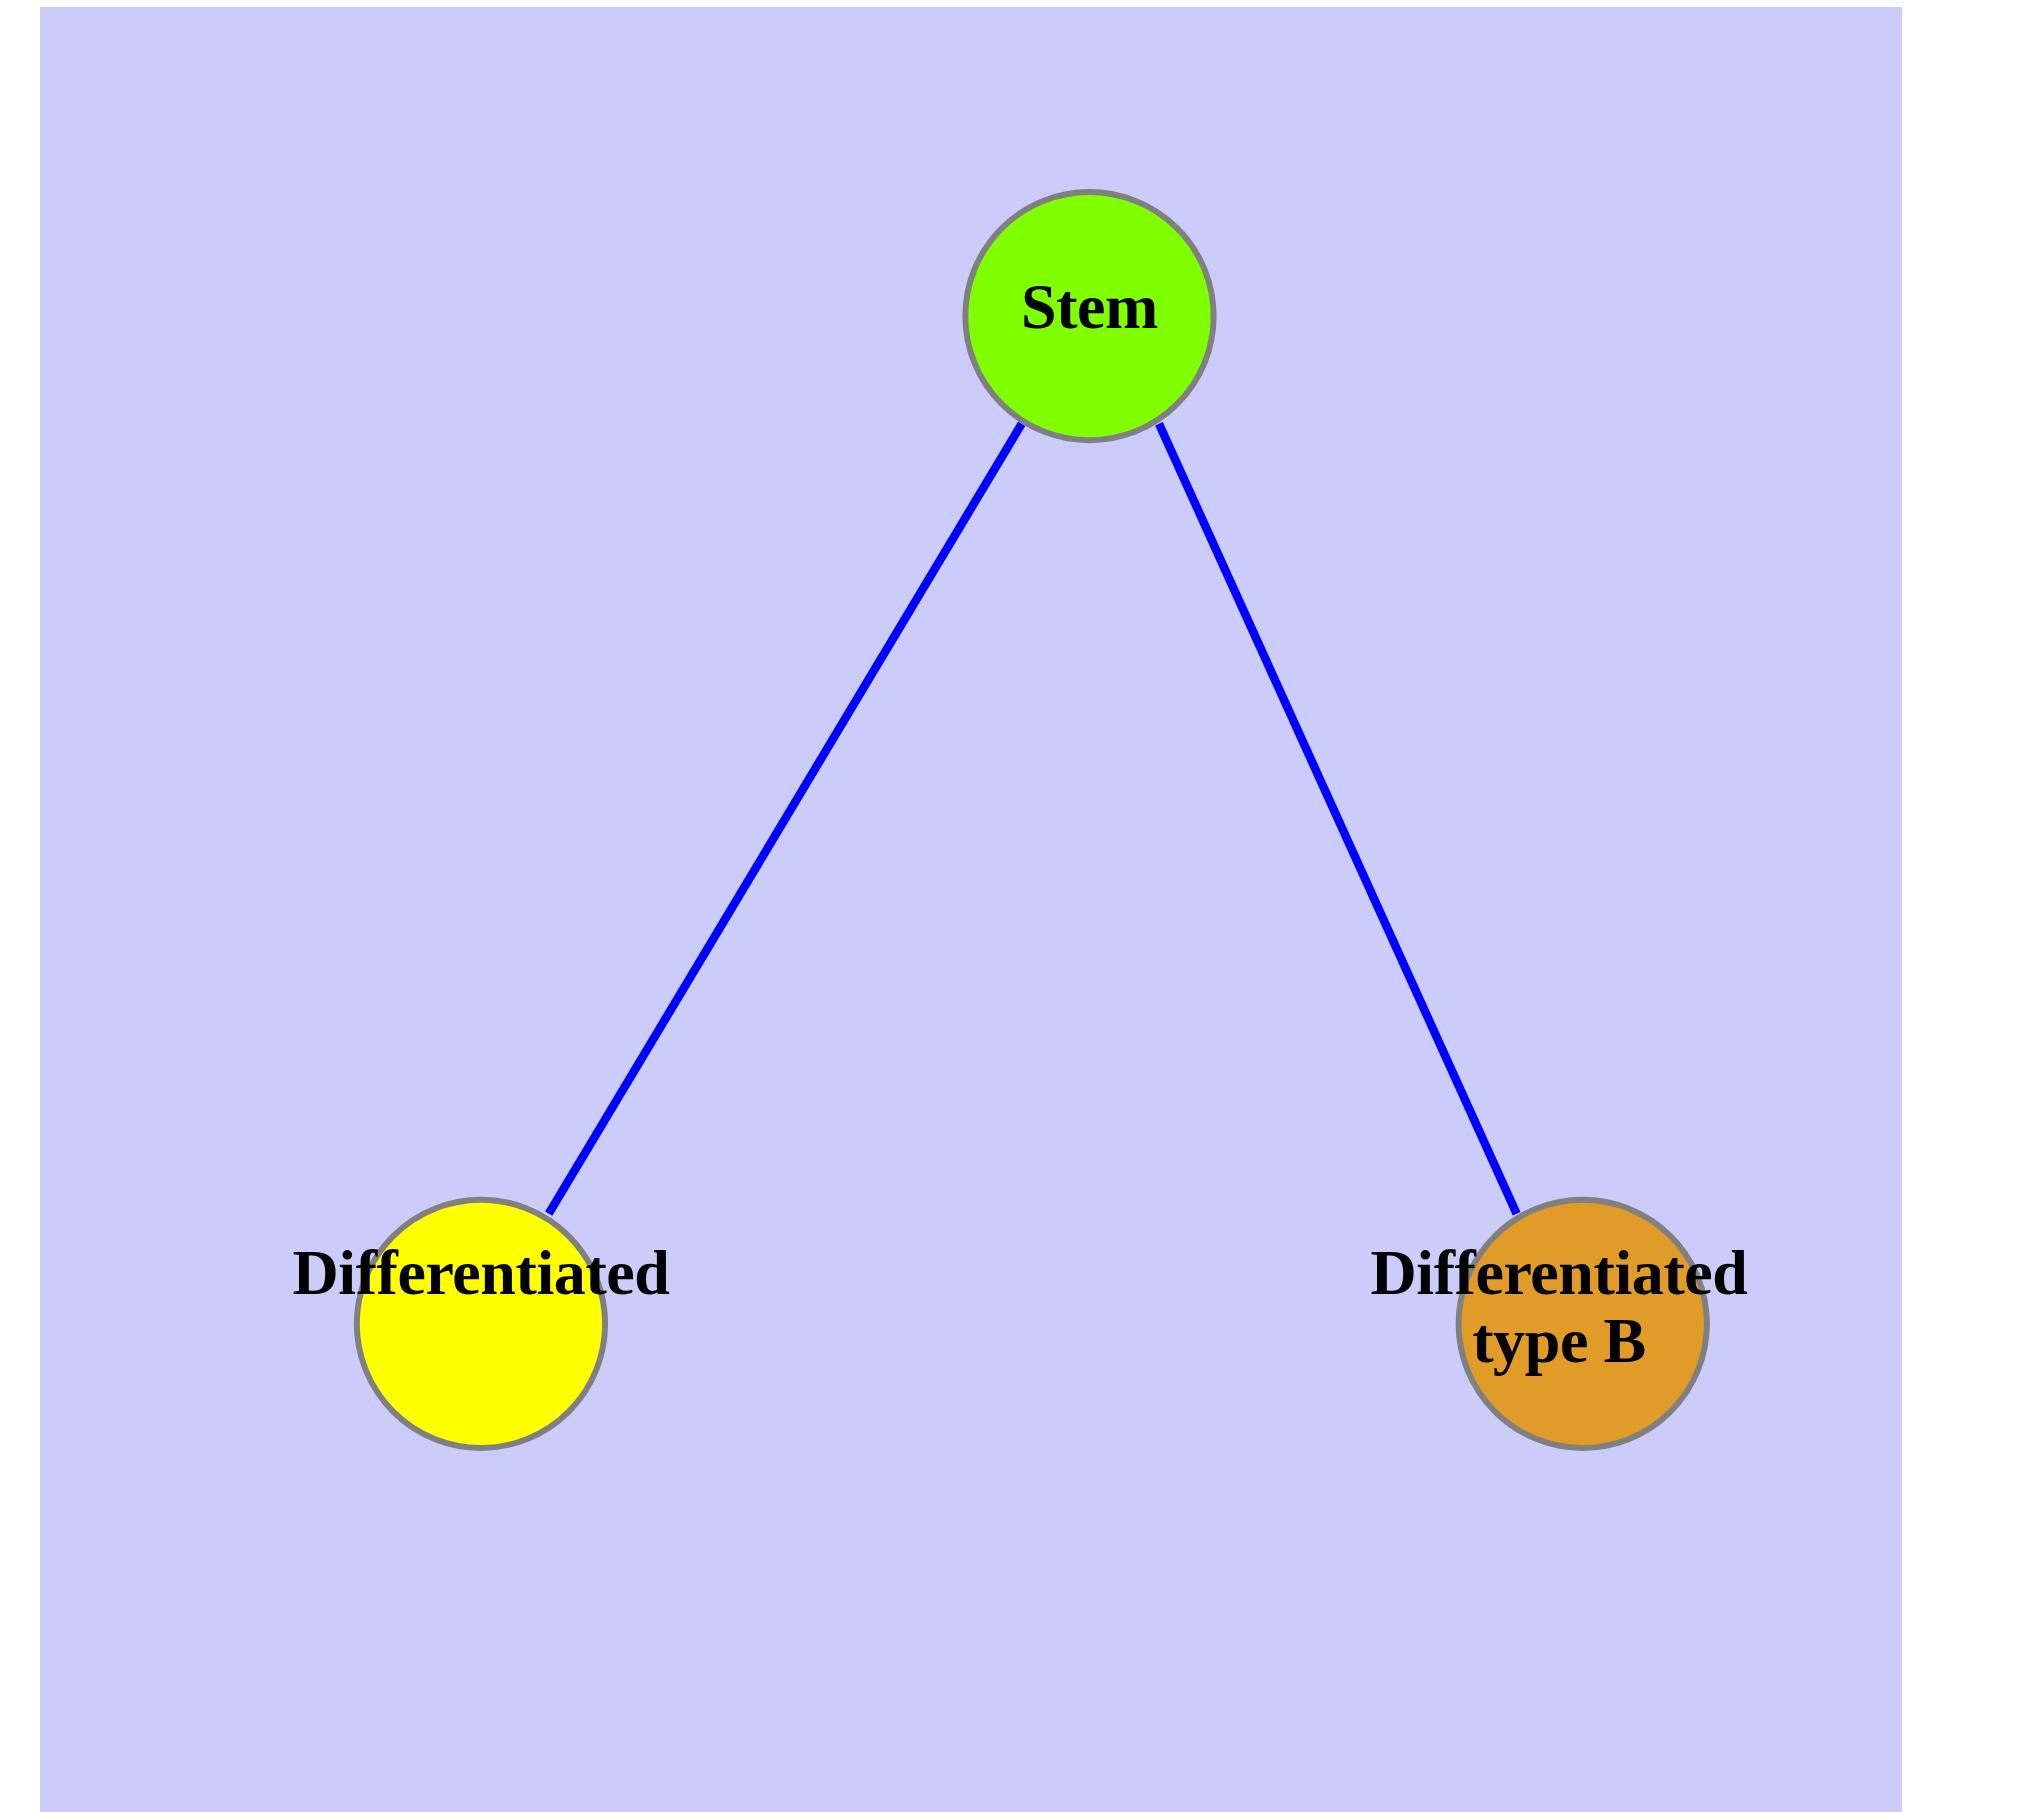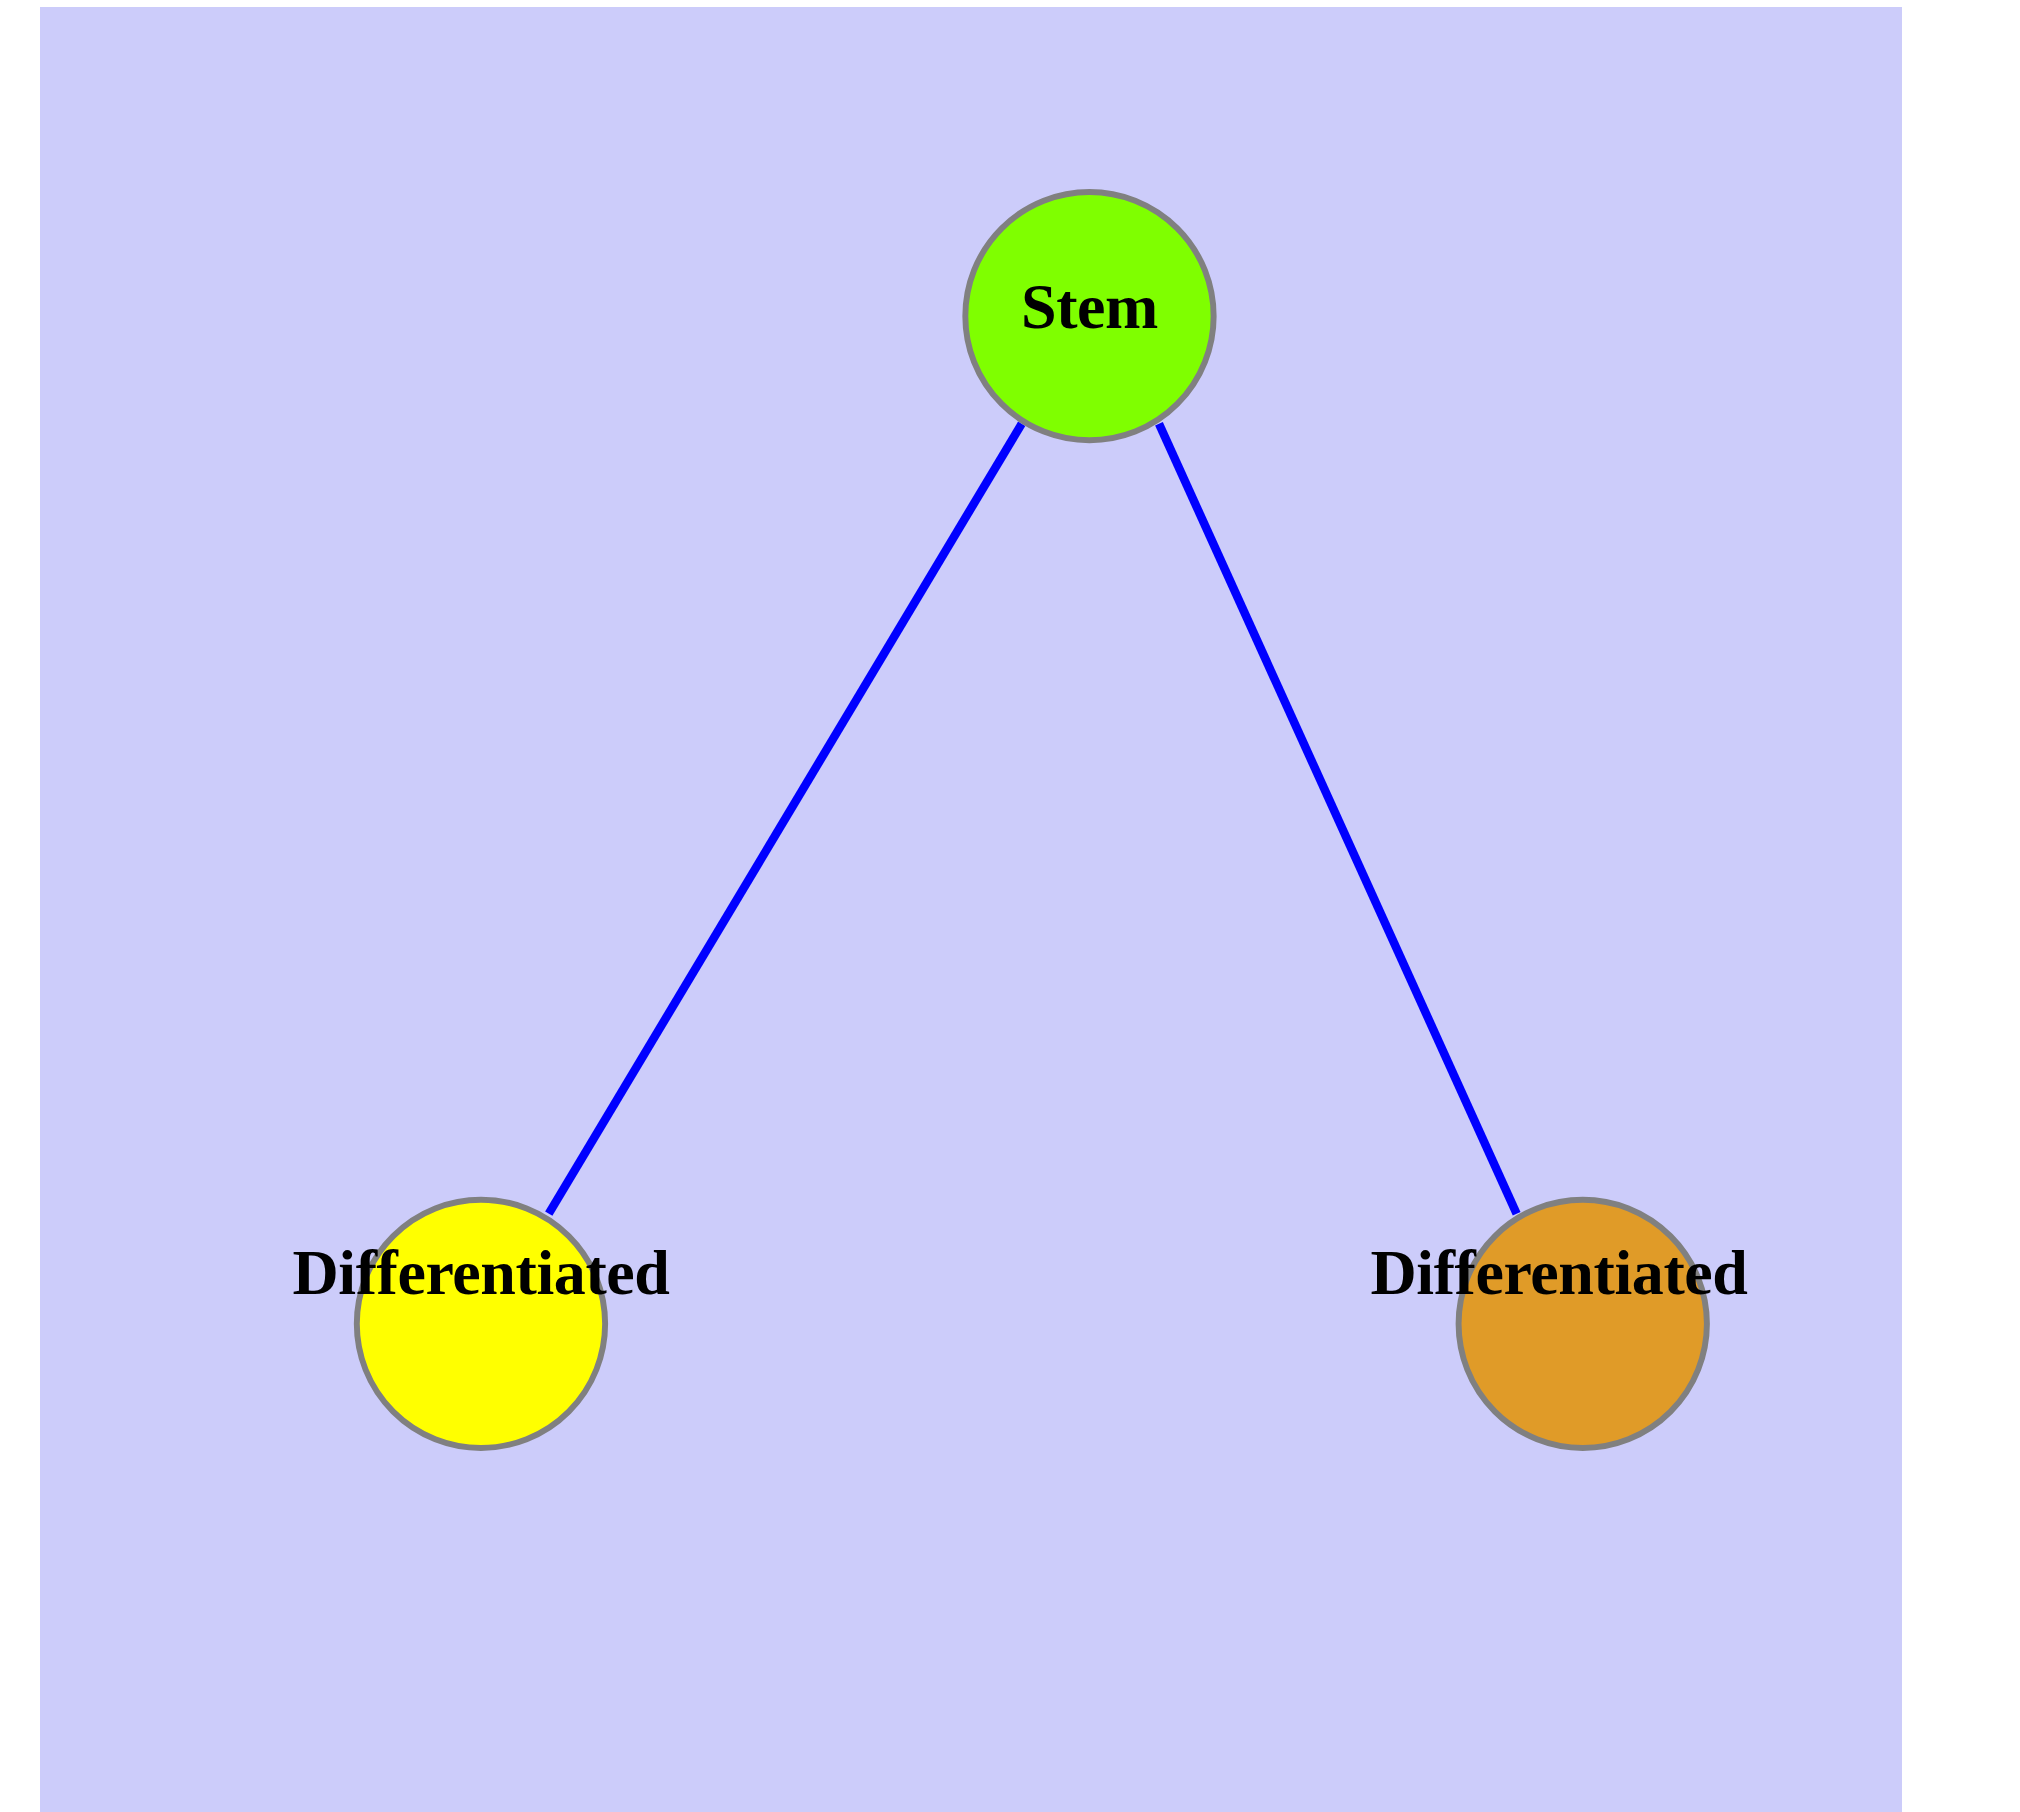--- a/index.html
+++ b/index.html
@@ -83,16 +83,17 @@
   <div class="node-label" id="label-stem">
     <span class="label-line">Stem</span>
   </div>
 
   <div class="node-label" id="label-diff-a">
     <span class="label-line">Differentiated</span>
   </div>
 
   <div class="node-label" id="label-diff-b">
     <span class="label-line">Differentiated</span>
+    <span class="label-line">type B</span>
   </div>
 
 </div>
 
 
 </body></html>

